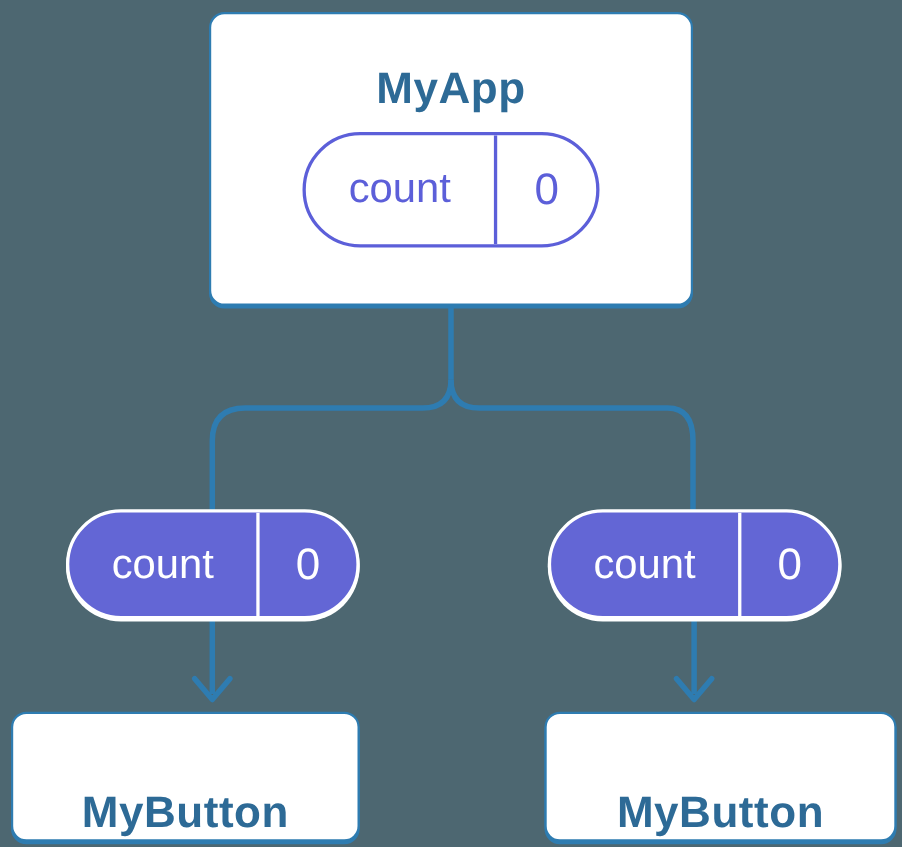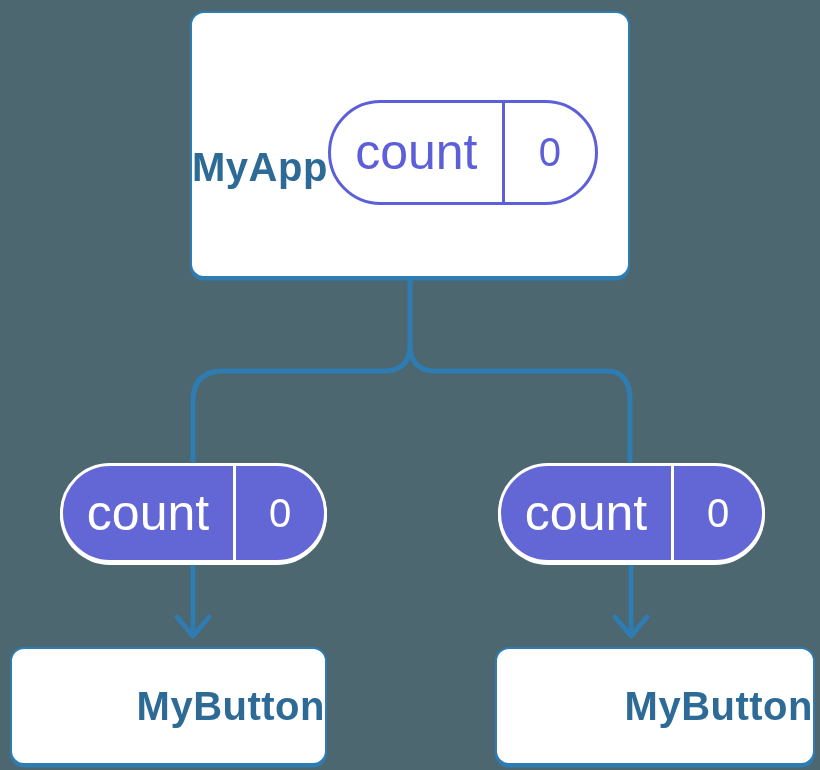--- a/index.html
+++ b/index.html
@@ -31,21 +31,21 @@
   }
   .card {
     position: absolute;
     z-index: 2;
     background: var(--card_fill, #fff);
     border: 2.5px solid var(--connector, #2E7CB1);
     border-radius: 14px;
     box-shadow: 0 2.5px 0 var(--connector, #2E7CB1);
     box-sizing: border-box;
     display: flex;
-    flex-direction: row;
+    flex-direction: column;
     align-items: center;
   }
   .card-title {
     color: var(--label_text, #2D6A96);
     font-size: 40px;
     font-weight: 600;
     line-height: 1.2;
     letter-spacing: 0.5px;
     white-space: nowrap;
   }
@@ -60,21 +60,21 @@
     border-radius: 999px;
     display: flex;
     align-items: stretch;
     overflow: hidden;
   }
   .pill .seg {
     display: flex;
     align-items: center;
     justify-content: center;
   }
-  .pill .seg-label { flex: 1 1 auto; font-size: 50px; }
+  .pill .seg-label { flex: 1 1 auto; font-size: 38px; }
   .pill .seg-value { font-size: 40px; }
   .pill .divider { width: 3px; flex: 0 0 3px; }
 
   
   .state-pill {
     margin-top: 15px;
     width: 270px; height: 105px;
     border: 3px solid var(--pill_outline, #5C5FD9);
     background: var(--card_fill, #fff);
     color: var(--pill_outline, #5C5FD9);

